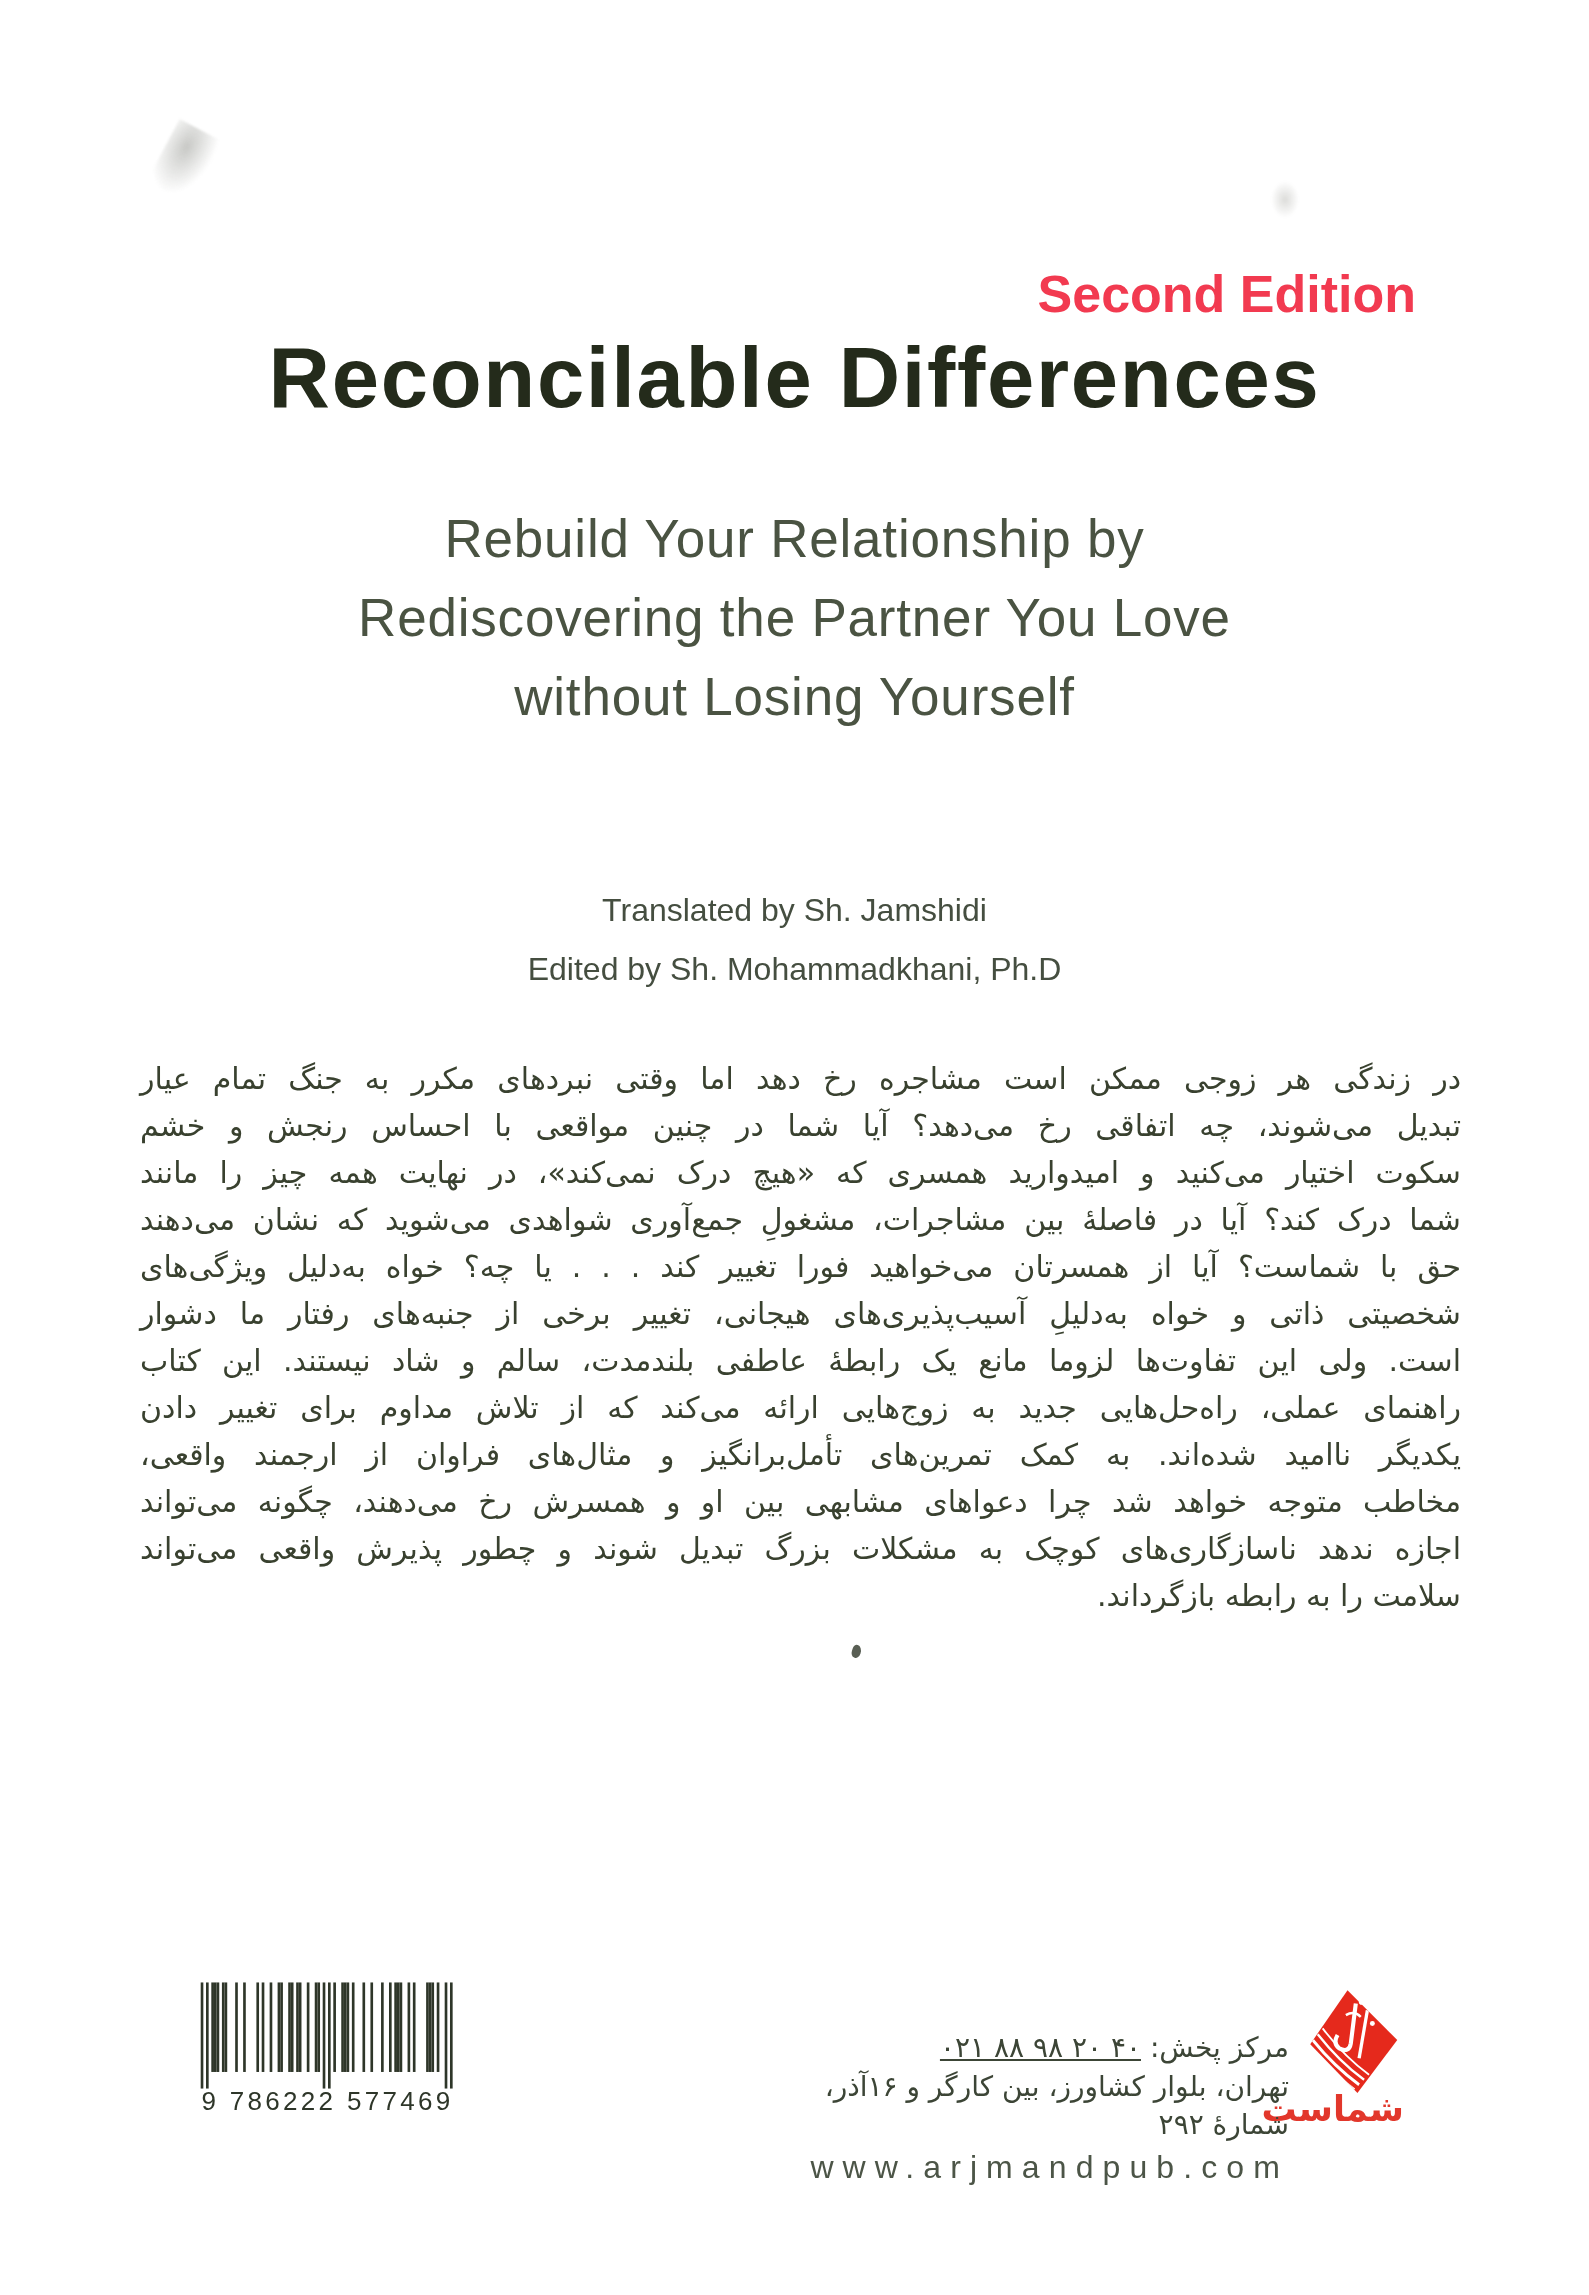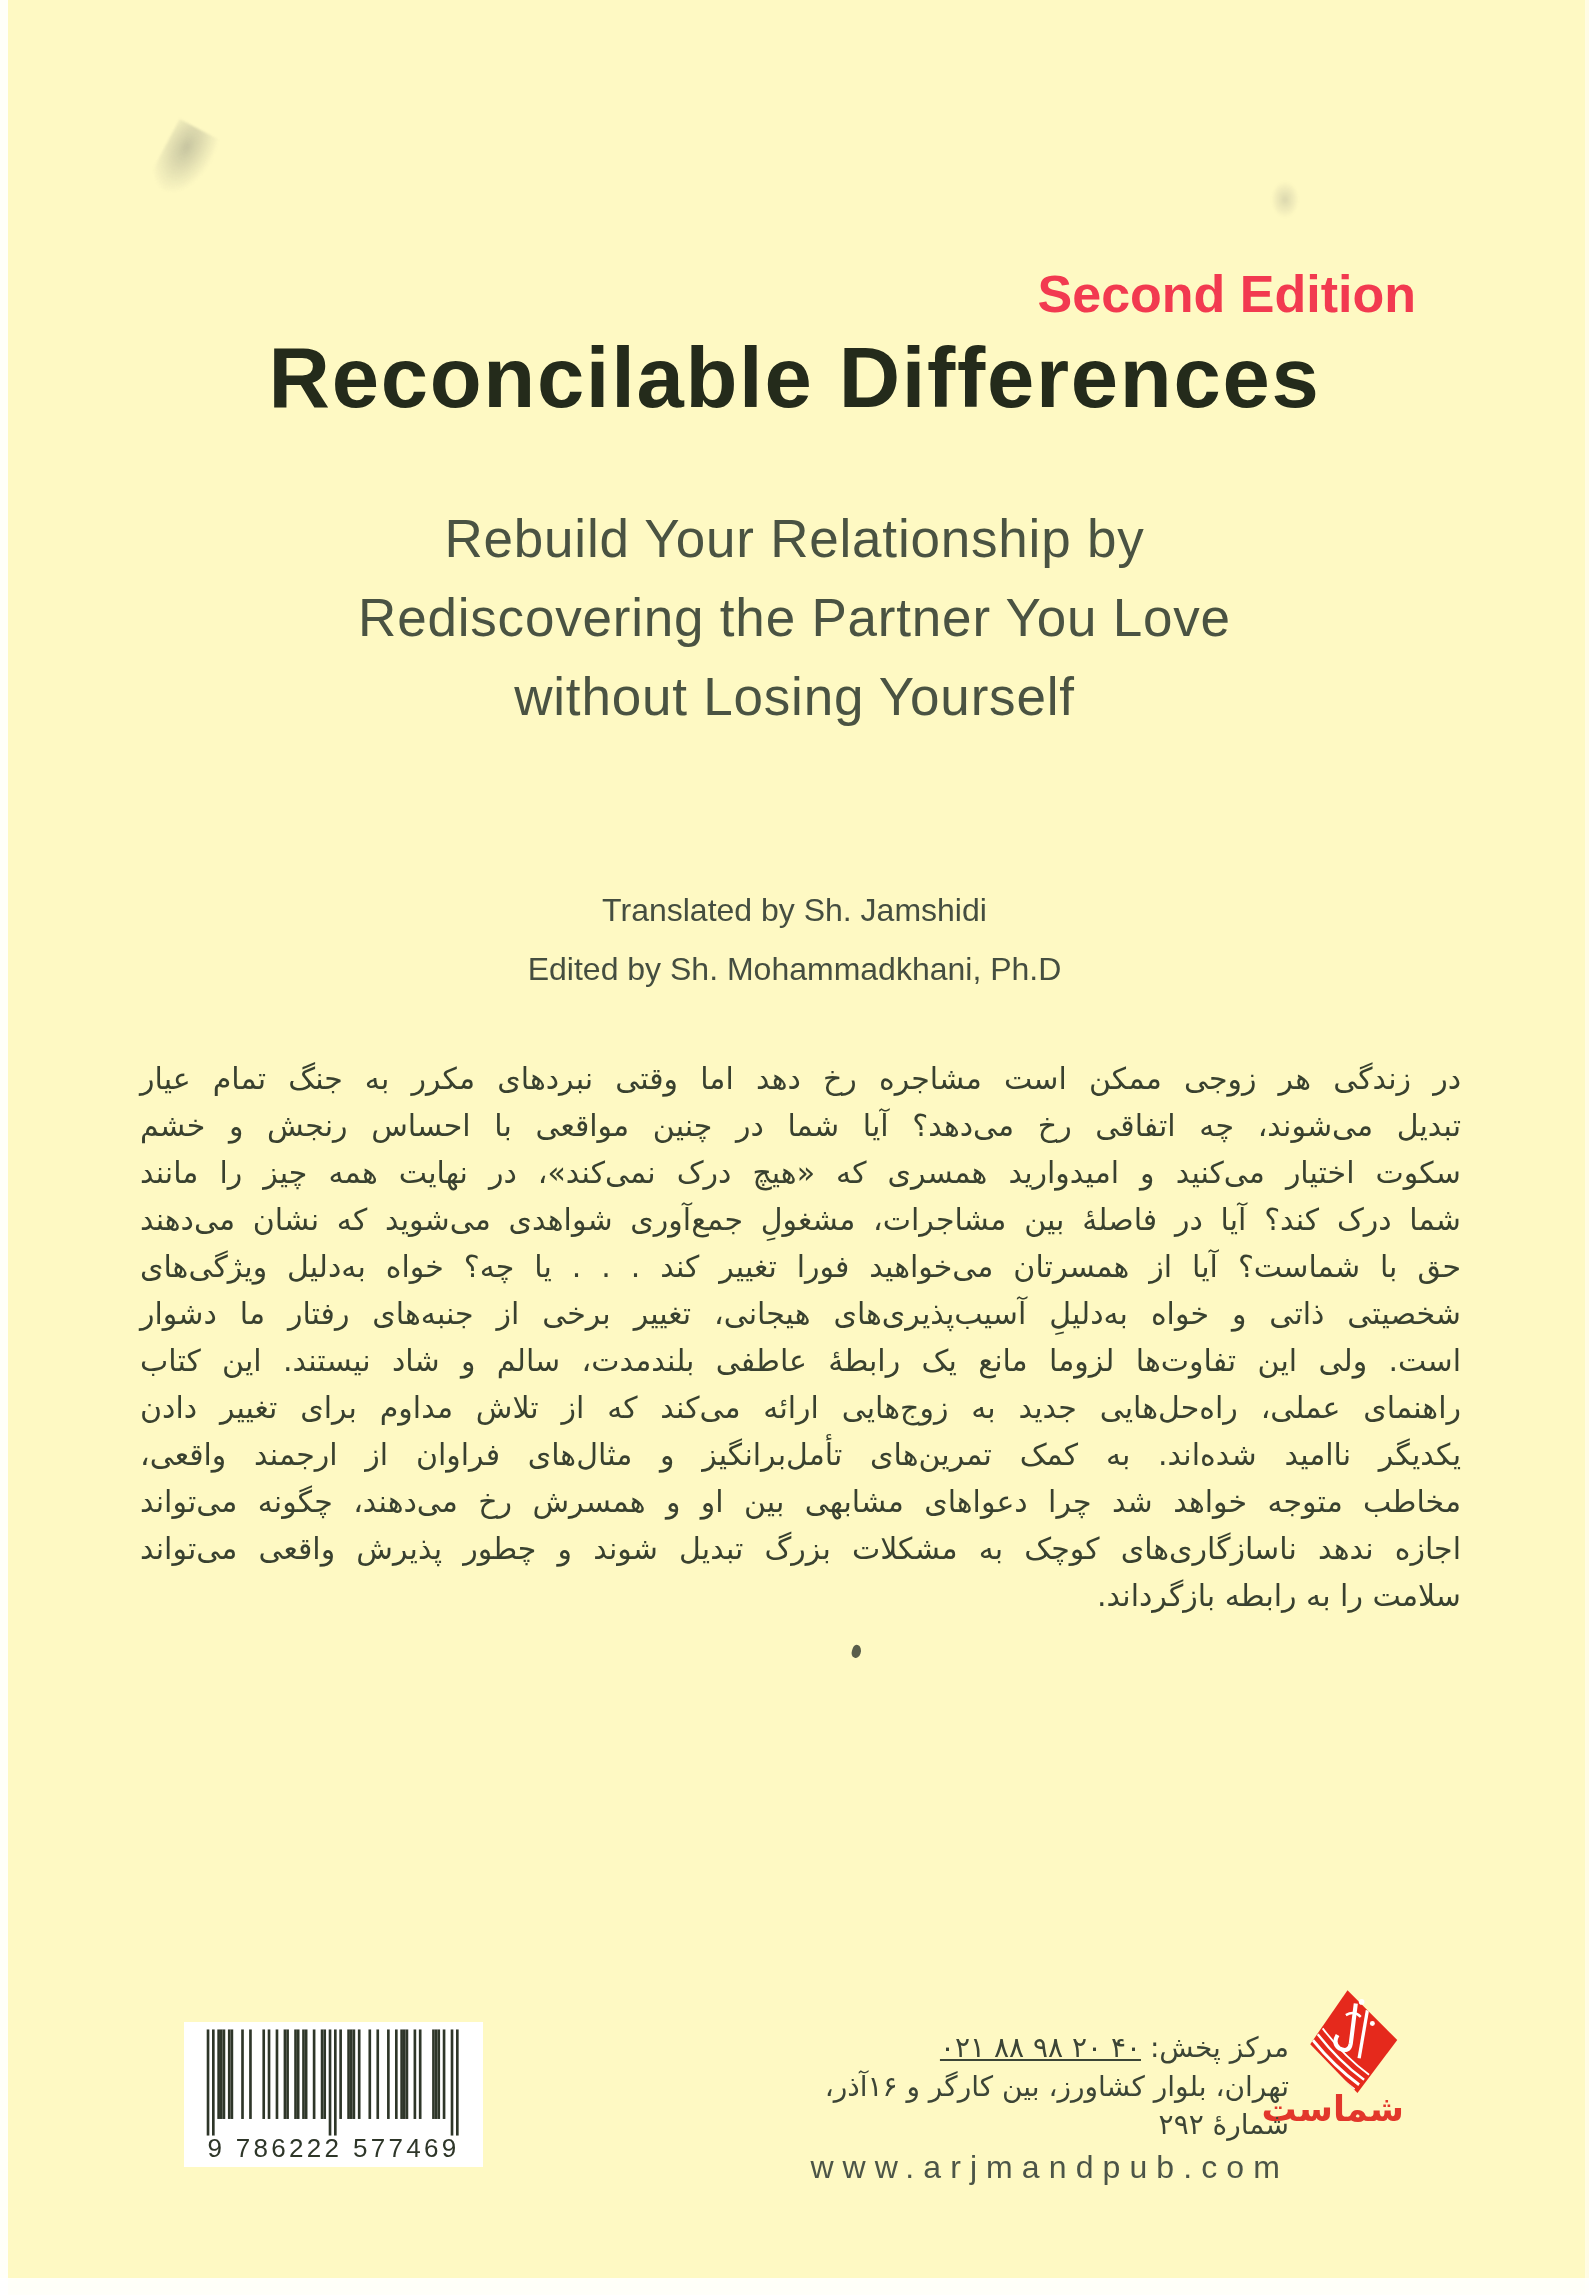--- a/index.html
+++ b/index.html
@@ -1,18 +1,18 @@
 <!DOCTYPE html>
 <html style="font-size:13.3px"><head>
 <meta charset="utf-8">
 <style>
   html,body{margin:0;padding:0;background:#888;}
   .cover{
     position:relative; width:1589px; height:2295px;
-    background:#fef9c3; overflow:hidden;
+    background:#ffffff; overflow:hidden;
     font-family:"Liberation Sans", sans-serif;
   }
   
   .edge-left{position:absolute;left:0;top:0;width:7.5px;height:100%;background:#ffffff;opacity:.9;}
   .edge-bottom{position:absolute;left:0;bottom:0;width:100%;height:16.6px;background:#ffffff;opacity:.9;}
   .edge-right{position:absolute;right:0;top:0;width:4.2px;height:100%;background:#fff;opacity:.55;}
   
   .smudge1{position:absolute;left:160px;top:126px;width:48px;height:72px;
     background:radial-gradient(ellipse at 40% 30%, rgba(110,112,104,.38), rgba(110,112,104,0) 70%);
     transform:rotate(28deg);filter:blur(0.8px);}
@@ -53,23 +53,22 @@
   .fa-paragraph{
     position:absolute; top:1055px; left:140px; width:1321px;
     direction:rtl; color:#39412f;
     font-family:"DejaVu Sans", sans-serif;
     font-size:30px; line-height:47px;
   }
   .fa-line{ text-align:justify; text-align-last:justify; }
   .fa-last{ text-align-last:right; }
 
   .barcode-panel{
-    position:absolute; left:184px; top:1975px; width:299px; height:145px;
+    position:absolute; left:178px; top:1975px; width:299px; height:145px;
     background:#ffffff;
-    margin-top:47px;
   }
   .barcode-digits{
     position:absolute; left:5px; bottom:3.3px; width:289px;
     font-size:26px; letter-spacing:3.3px; color:#2e3629;
     font-family:"Liberation Sans", sans-serif; text-align:center;
   }
 
   .publisher-logo{ position:absolute; left:1296px; top:1982px; }
   .logo-wordmark{
     position:absolute; left:1296px; top:2089px; width:108px;

